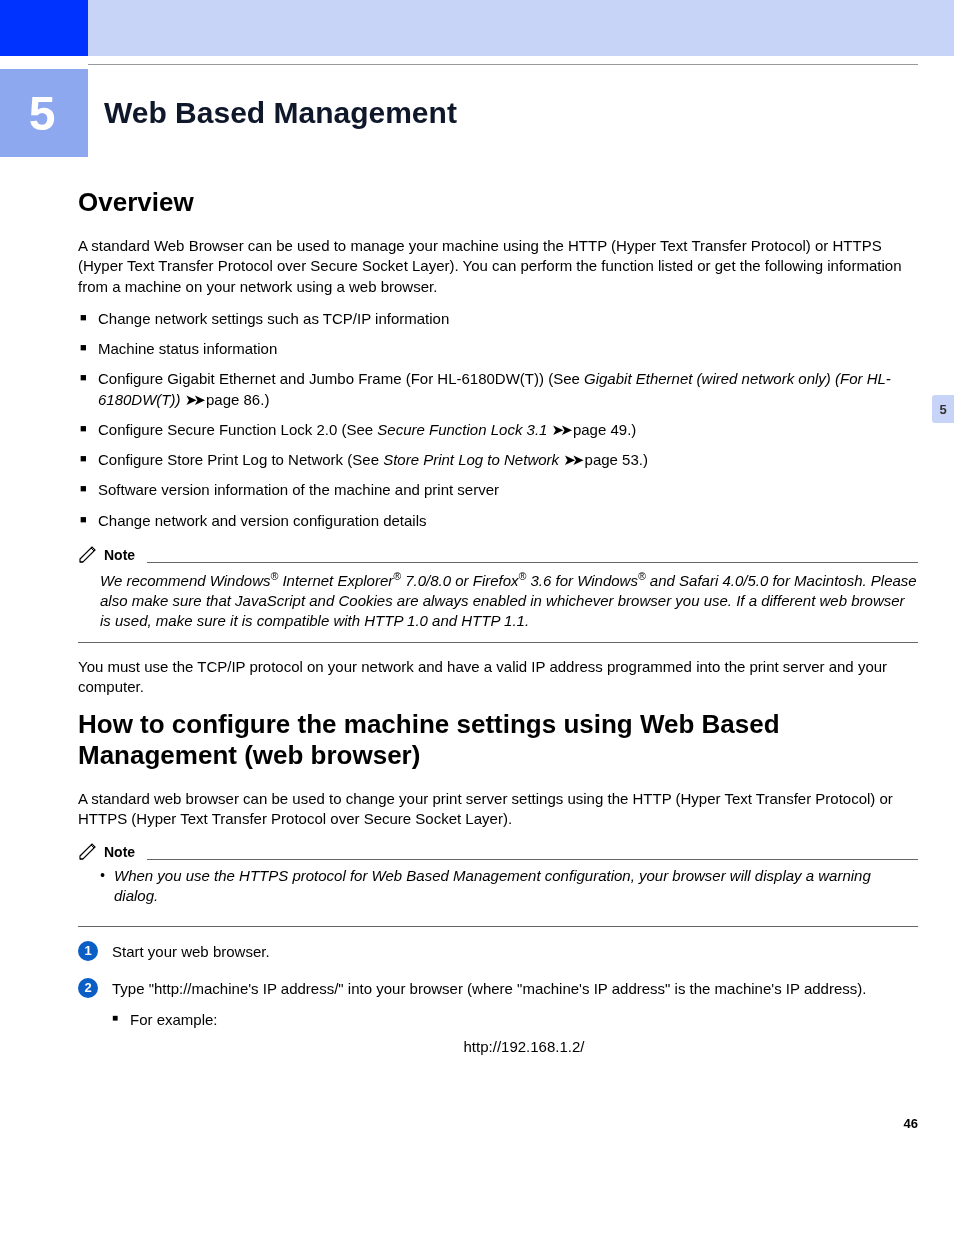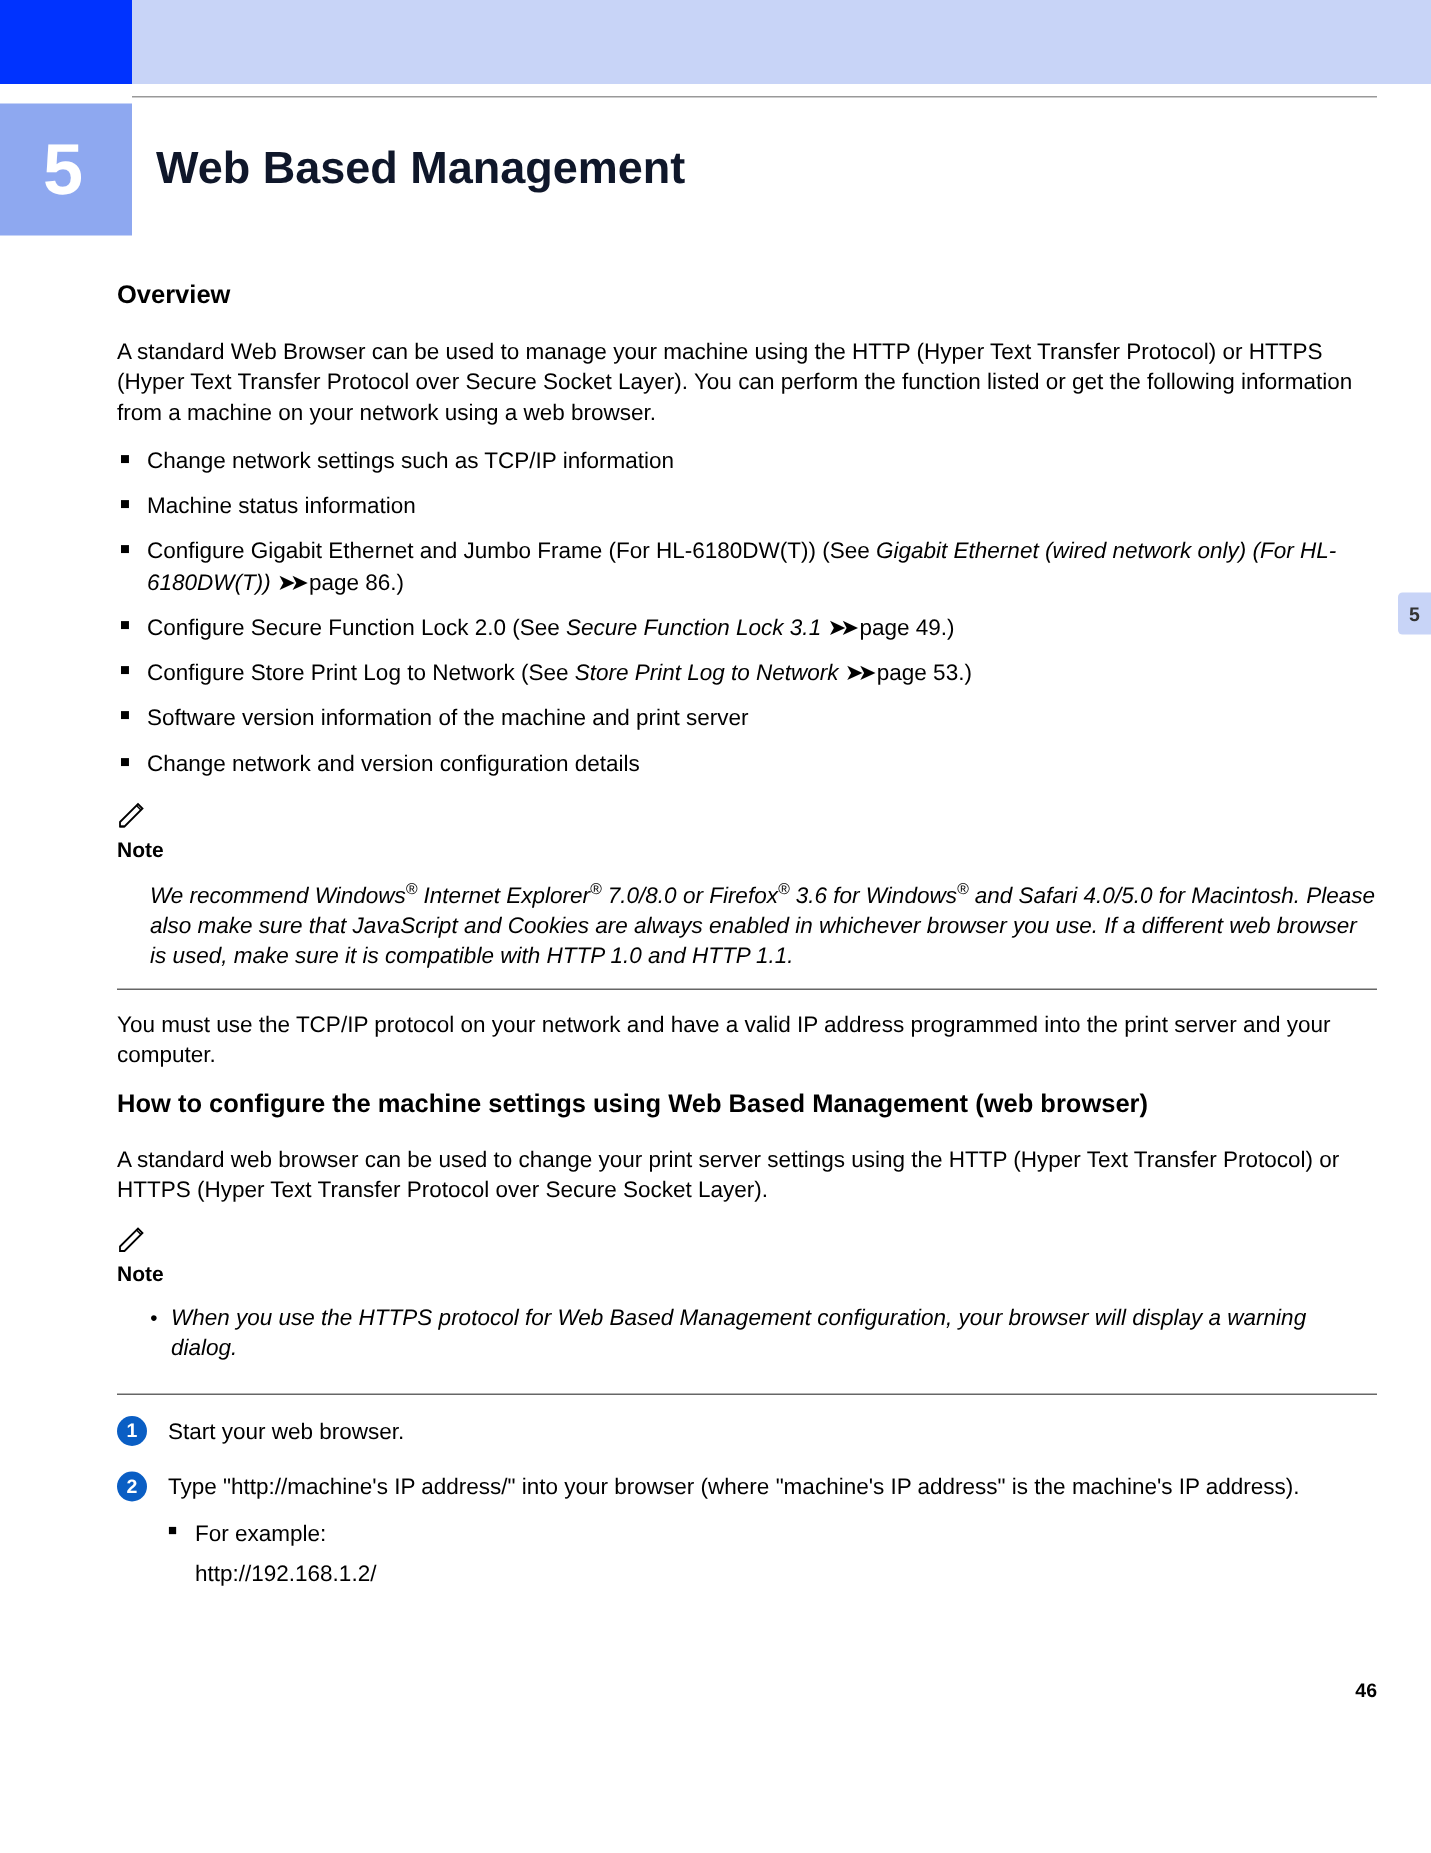--- a/index.html
+++ b/index.html
@@ -41,21 +41,21 @@
   }
   .chapter-title {
     font-size: 30px;
     font-weight: bold;
     color: #0f172a;
   }
   .content {
     padding: 30px 36px 0 78px;
   }
   h2 {
-    font-size: 17px;
+    font-size: 26px;
     font-weight: bold;
     margin-bottom: 18px;
   }
   p { line-height: 1.35; margin-bottom: 12px; }
   .bullets { list-style: none; margin: 8px 0 14px 0; }
   .bullets li {
     position: relative;
     padding-left: 20px;
     line-height: 1.35;
     margin-bottom: 10px;
@@ -70,24 +70,23 @@
   }
   .italic { font-style: italic; }
   .arrow { font-family: inherit; letter-spacing: -4px; }
   .note-block {
     margin: 6px 0 14px 0;
     border-bottom: 1px solid #666;
     padding-bottom: 10px;
   }
   .note-head {
     display: flex;
-    align-items: flex-start;
+    align-items: flex-end;
     gap: 6px;
     margin-bottom: 6px;
-    flex-direction: column;
   }
   .note-icon svg { display: block; }
   .note-label { font-weight: bold; font-size: 14px; }
   .note-rule {
     flex: 1;
     height: 1px;
     background: #666;
     margin-left: 6px;
   }
   .note-body { padding-left: 22px; line-height: 1.35; font-style: italic; }
@@ -115,21 +114,21 @@
     font-weight: bold;
     display: flex;
     align-items: center;
     justify-content: center;
   }
   .sub-square { list-style: none; margin-top: 10px; }
   .sub-square li { position: relative; padding-left: 18px; margin-bottom: 6px; }
   .sub-square li::before {
     content: "■"; position: absolute; left: 0; top: 2px; font-size: 10px;
   }
-  .example-indent { margin-left: 18px; margin-top: 6px; }
+  .example-indent { margin-left: 18px; margin-top: 6px; text-align: center; }
   .side-tab {
     position: absolute;
     right: 0;
     top: 395px;
     width: 22px;
     height: 28px;
     background: #c8d4f7;
     color: #333;
     font-size: 13px;
     font-weight: bold;

